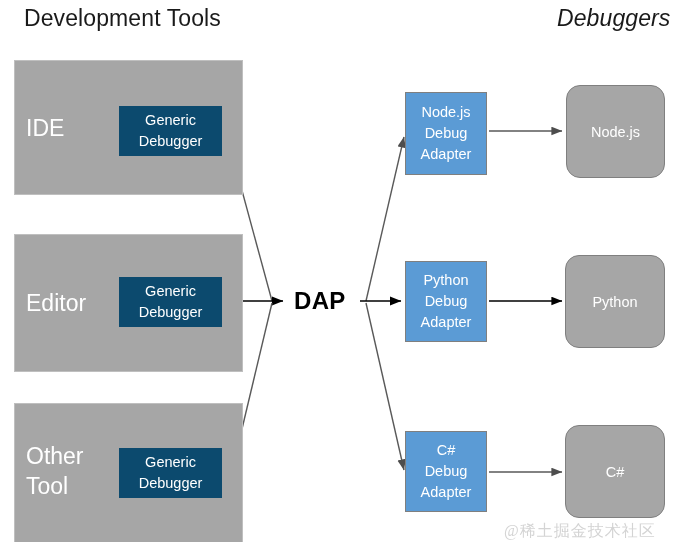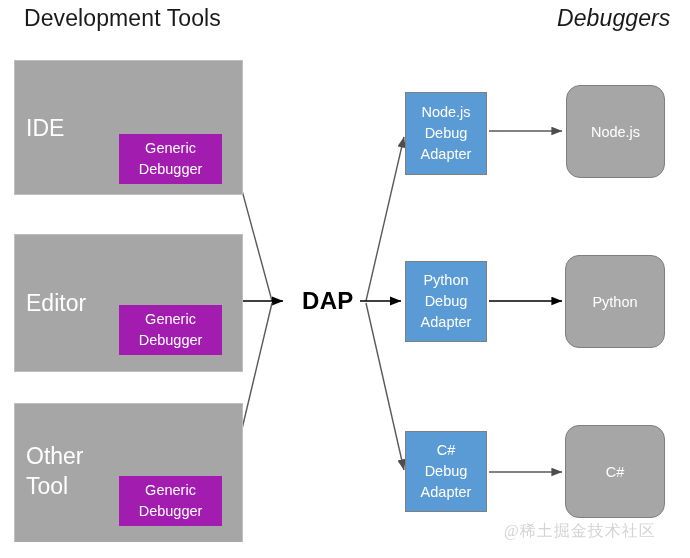--- a/index.html
+++ b/index.html
@@ -38,45 +38,43 @@
   .tool-label {
     position: absolute;
     color: #ffffff;
     font-size: 23px;
     line-height: 30px;
     white-space: pre-line;
   }
   
   .inner-box {
     position: absolute;
-    background: #a21caf;
+    background: #0c4a6e;
     box-sizing: border-box;
     display: flex;
     align-items: center;
     justify-content: center;
     text-align: center;
-    margin-top: 28px;
   }
   .inner-label {
     color: #ffffff;
     font-size: 14.5px;
     line-height: 21px;
     white-space: pre-line;
   }
 
   
   #dap-label {
     position: absolute;
     left: 294px;
     top: 287px;
     font-size: 24px;
     font-weight: bold;
     color: #000000;
     letter-spacing: 0.3px;
-    margin-left: 8px;
   }
 
   
   .adapter-box {
     position: absolute;
     background: #5B9BD5;
     border: 1px solid #7f7f7f;
     box-sizing: border-box;
     display: flex;
     align-items: center;

